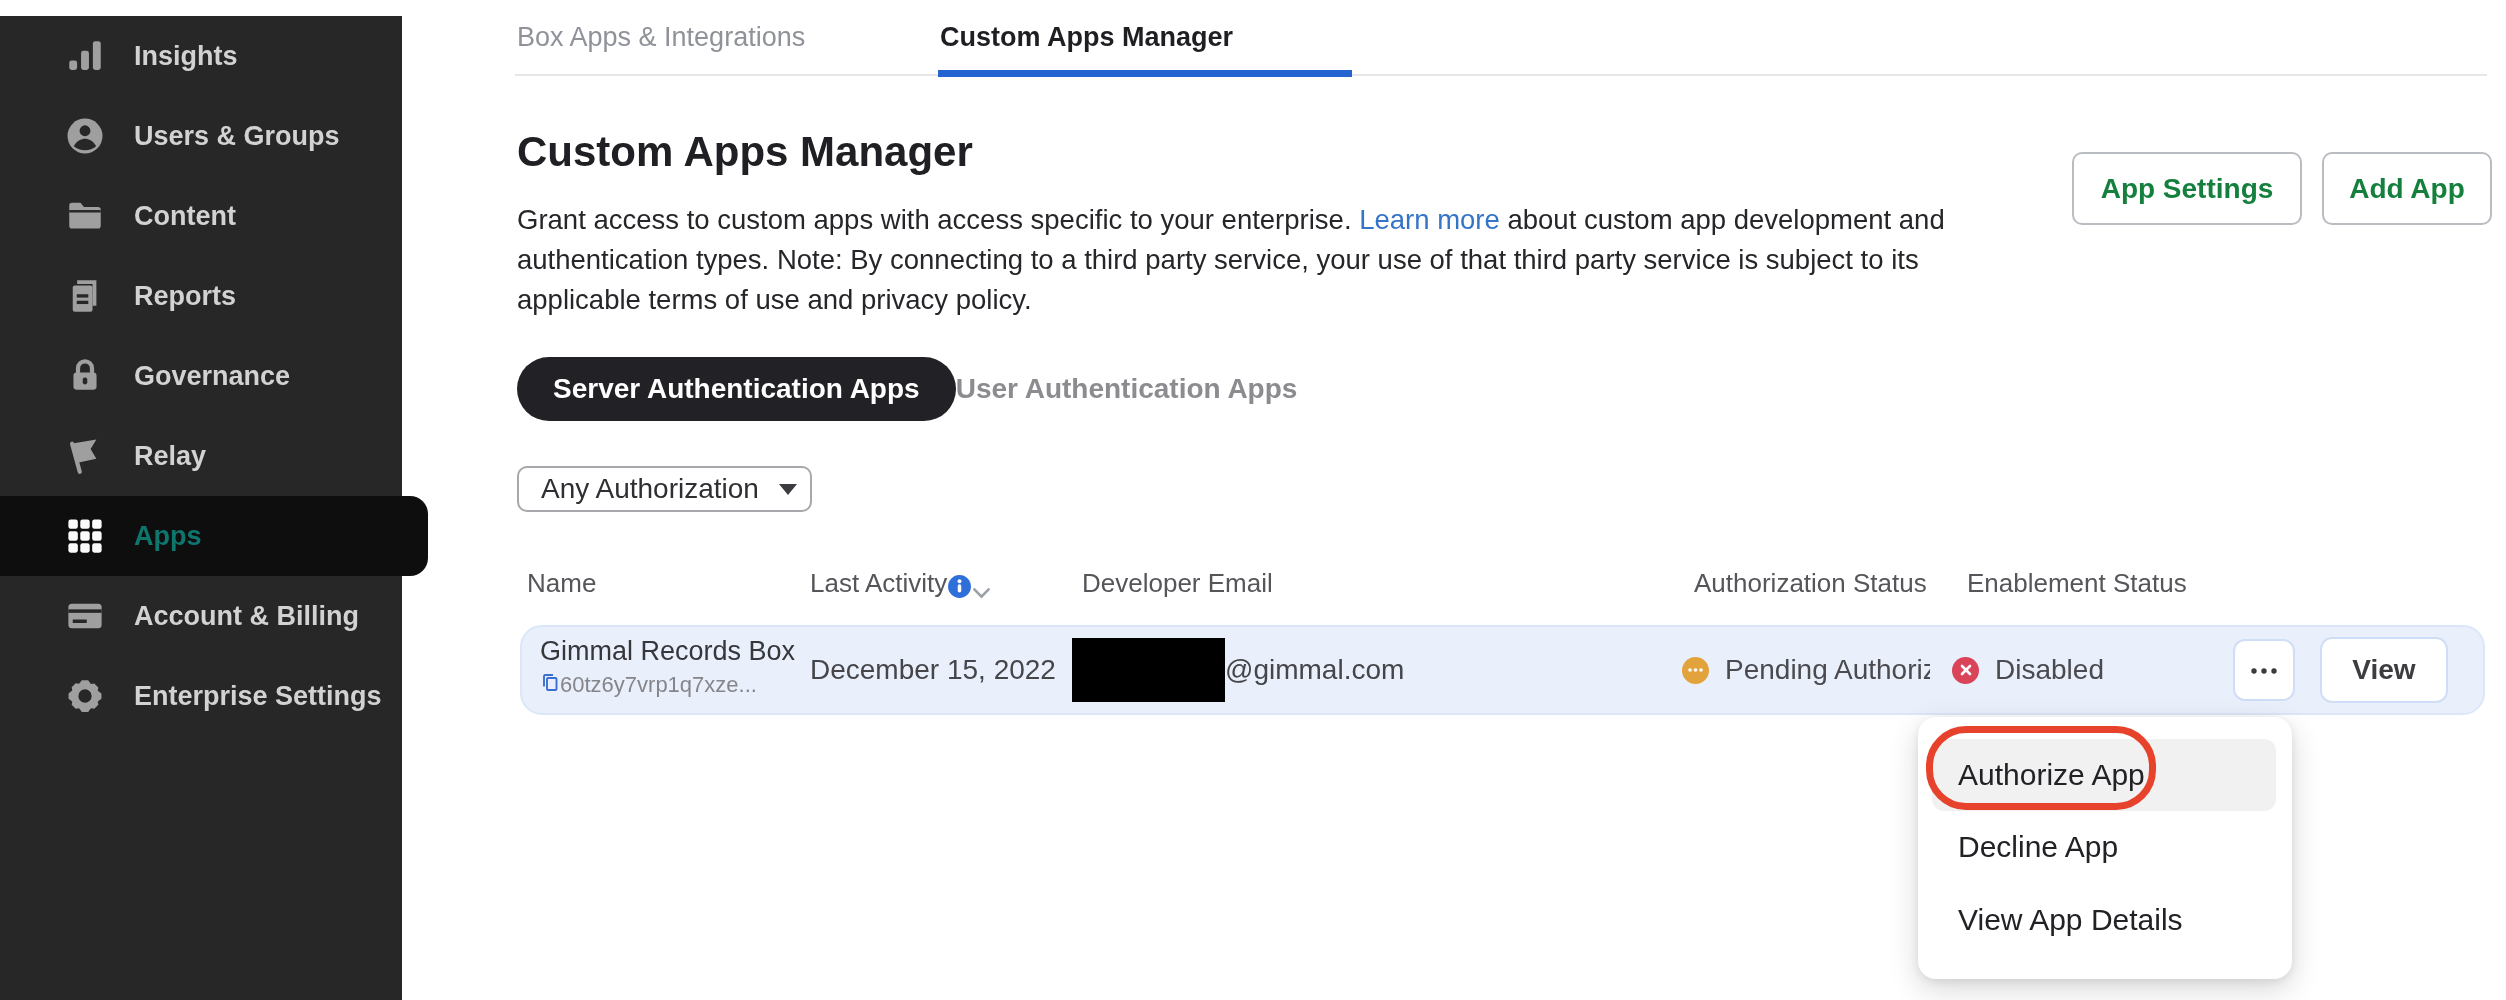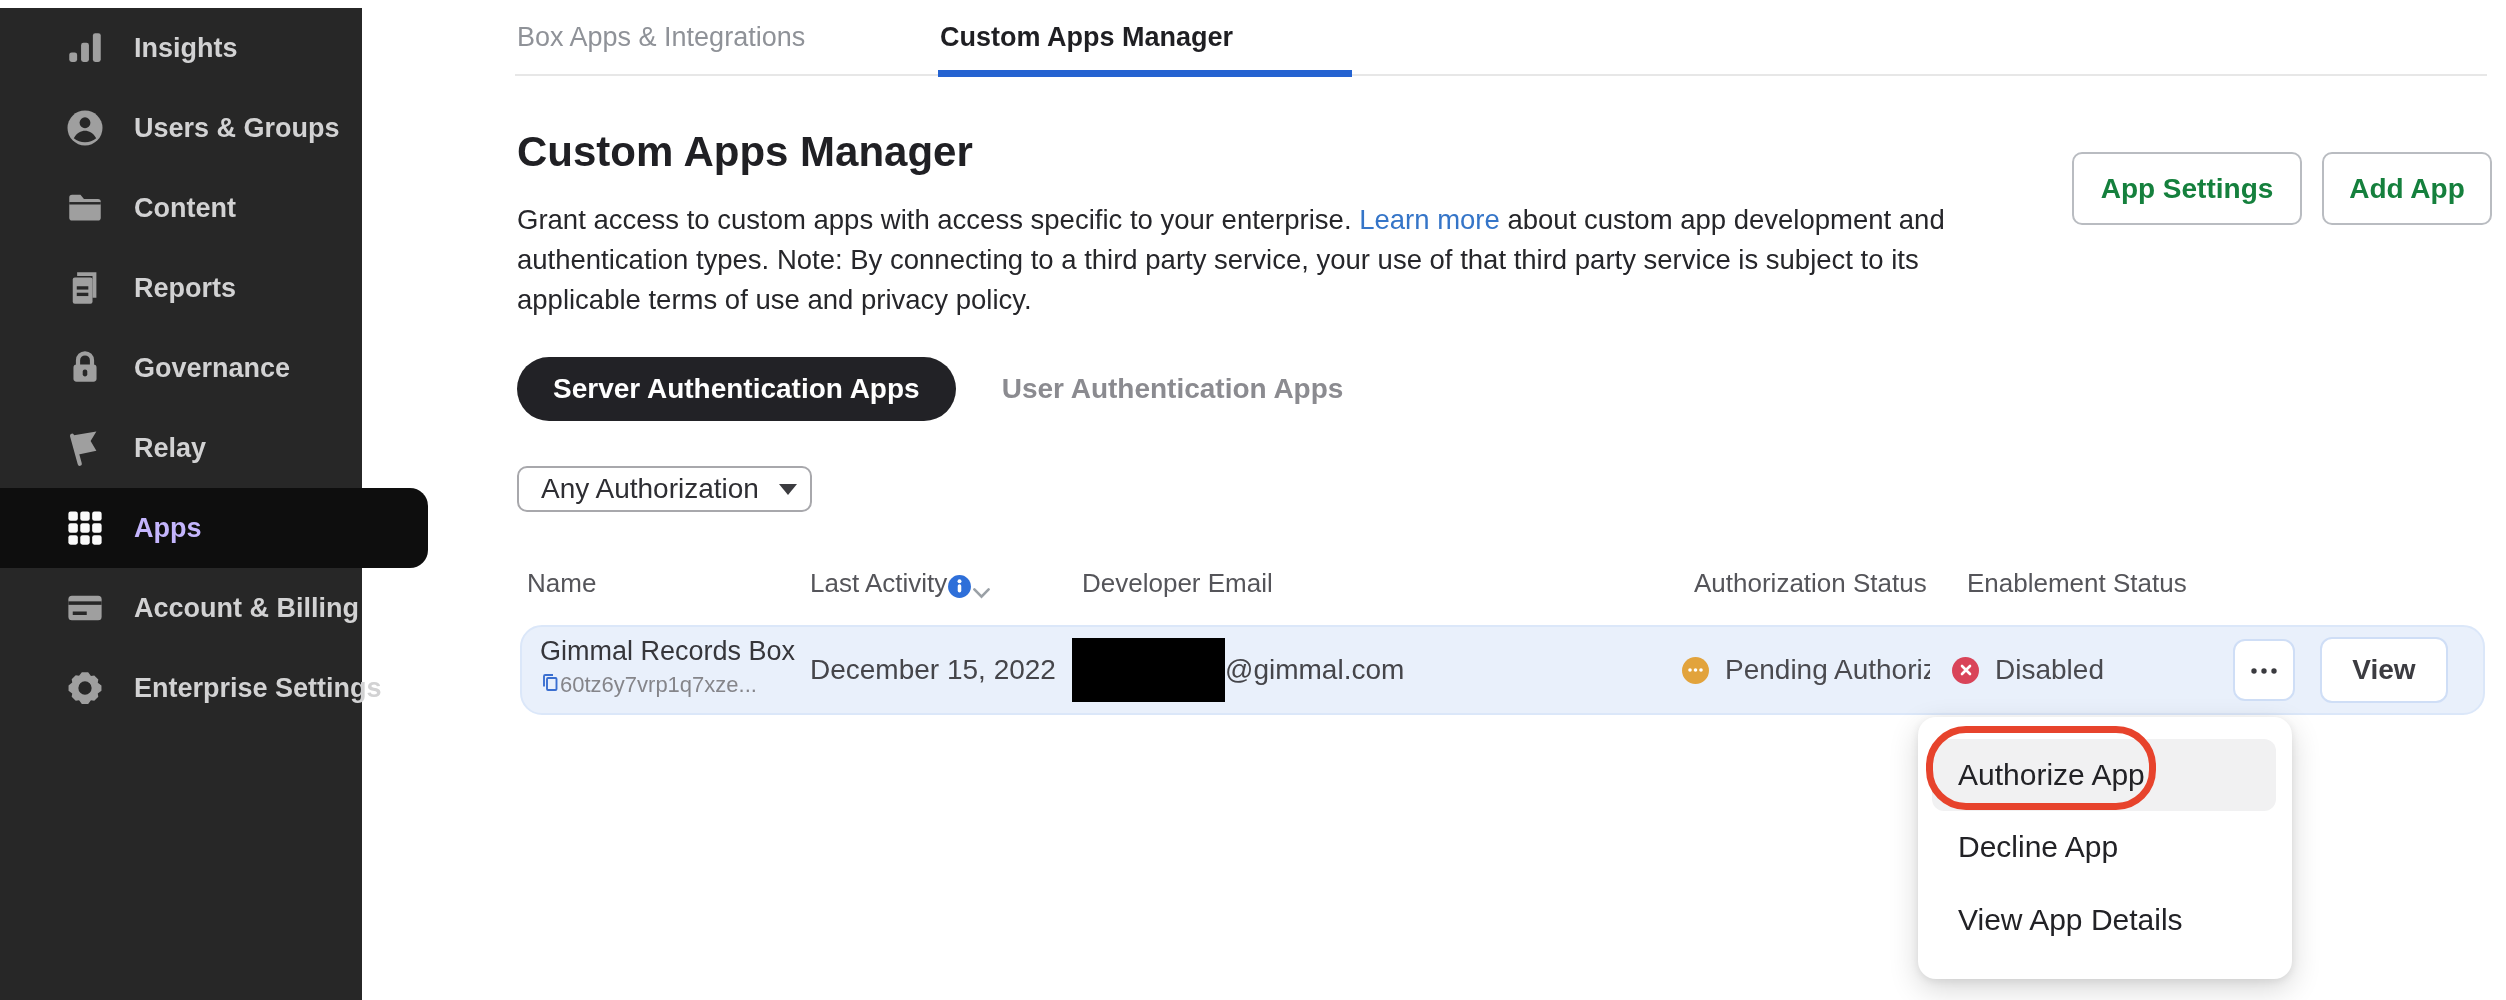--- a/index.html
+++ b/index.html
@@ -1,29 +1,29 @@
 <!DOCTYPE html>
 <html><head>
 <meta charset="utf-8">
 <style>
   html,body{margin:0;padding:0;background:#fff;}
   .page{position:relative;width:2506px;height:1000px;background:#fff;overflow:hidden;
         font-family:"Liberation Sans","DejaVu Sans",sans-serif;}
 
   
-  .sidebar{position:absolute;left:0;top:8px;bottom:0;width:362px;background:#272727;}
+  .sidebar{position:absolute;left:0;top:16px;bottom:0;width:402px;background:#272727;}
   .nav-item{position:relative;height:80px;display:flex;align-items:center;gap:26px;
             padding-left:62px;box-sizing:border-box;cursor:pointer;}
   .nav-item.active{background:#0e0e0e;width:428px;border-radius:0 18px 18px 0;}
   .nav-icon{width:46px;height:46px;display:flex;align-items:center;justify-content:center;
             color:#9f9f9f;flex:none;}
   .nav-icon svg{width:42px;height:42px;display:block;}
   .nav-label{font-size:27px;font-weight:700;color:#d2d2d3;white-space:nowrap;}
   .nav-item.active .nav-icon{color:#fafafa;}
-  .nav-item.active .nav-label{color:#c4b5fd;text-align:right;}
+  .nav-item.active .nav-label{color:#0f766e;text-align:right;}
 
   
   .tab{position:absolute;top:22px;font-size:27px;white-space:nowrap;cursor:pointer;}
   .tab-inactive{left:517px;color:#8f9298;font-weight:500;}
   .tab-active{left:940px;color:#1f1f23;font-weight:700;}
   .tab-underline{position:absolute;left:938px;top:70px;width:414px;height:7px;background:#2563d1;z-index:2;}
   .tab-divider{position:absolute;left:515px;top:74px;width:1972px;height:2px;background:#e7e7e7;}
 
   
   .page-title{position:absolute;left:517px;top:100px;font-size:42px;font-weight:700;color:#202024;}
@@ -32,21 +32,21 @@
   .btn-outline{position:absolute;top:152px;height:73px;border:2px solid #b9bcc1;border-radius:10px;
                background:#fff;display:flex;align-items:center;justify-content:center;
                font-size:28px;font-weight:700;color:#15803d;box-sizing:border-box;cursor:pointer;}
   .btn-app-settings{left:2072px;width:230px;}
   .btn-add-app{left:2322px;width:170px;}
 
   
   .segmented{position:absolute;left:517px;top:357px;height:64px;display:flex;align-items:center;}
   .seg-active{height:64px;padding:0 36px;border-radius:32px;background:#222226;color:#fff;
               font-size:28px;font-weight:700;display:flex;align-items:center;white-space:nowrap;cursor:pointer;}
-  .seg-inactive{margin-left:46px;color:#8b8b90;font-size:28px;font-weight:700;white-space:nowrap;cursor:pointer;}
+  .seg-inactive{color:#8b8b90;font-size:28px;font-weight:700;white-space:nowrap;cursor:pointer;}
 
   
   .dropdown{position:absolute;left:517px;top:466px;width:295px;height:46px;border:2px solid #a8a8ac;
             border-radius:10px;background:#fff;display:flex;align-items:center;box-sizing:border-box;
             padding:0 22px;font-size:28px;color:#2e2e33;cursor:pointer;white-space:nowrap;}
   .caret-down{width:0;height:0;border-left:9px solid transparent;border-right:9px solid transparent;
               border-top:11px solid #3c3c40;margin-left:20px;}
 
   
   .th{position:absolute;top:568px;font-size:26px;color:#55555a;white-space:nowrap;}

